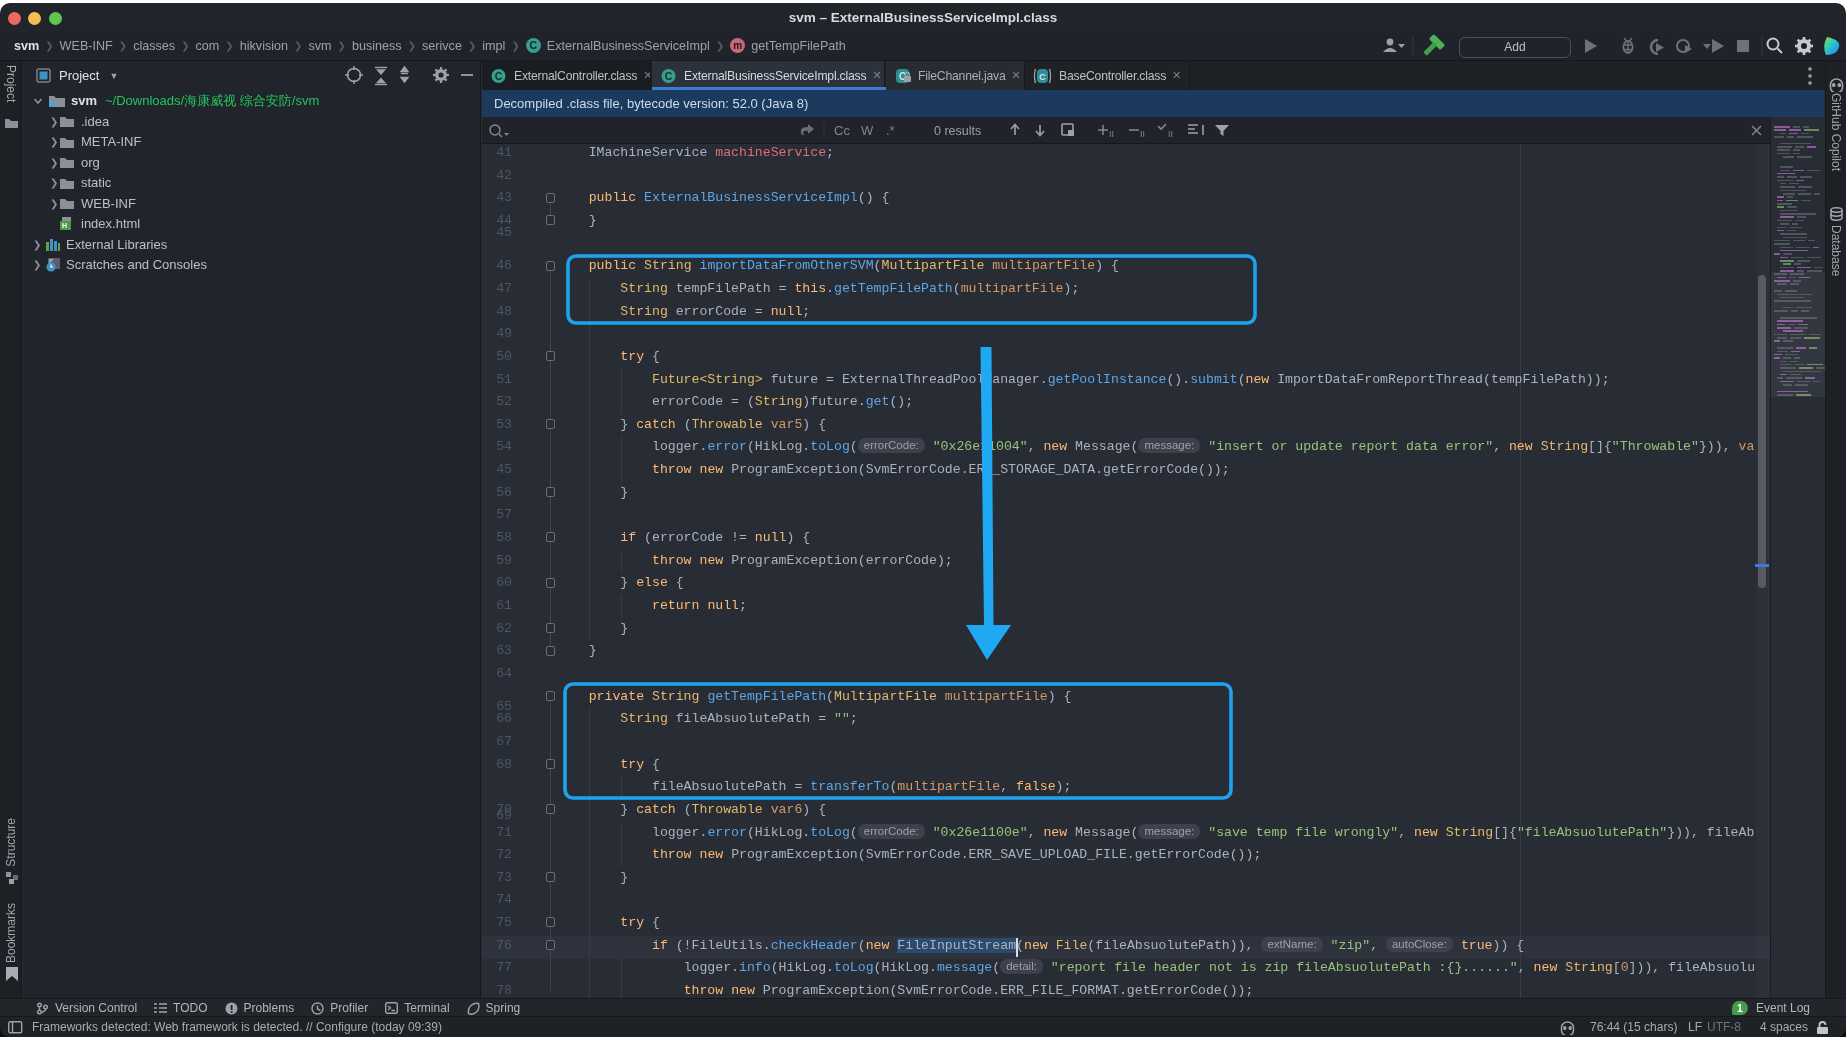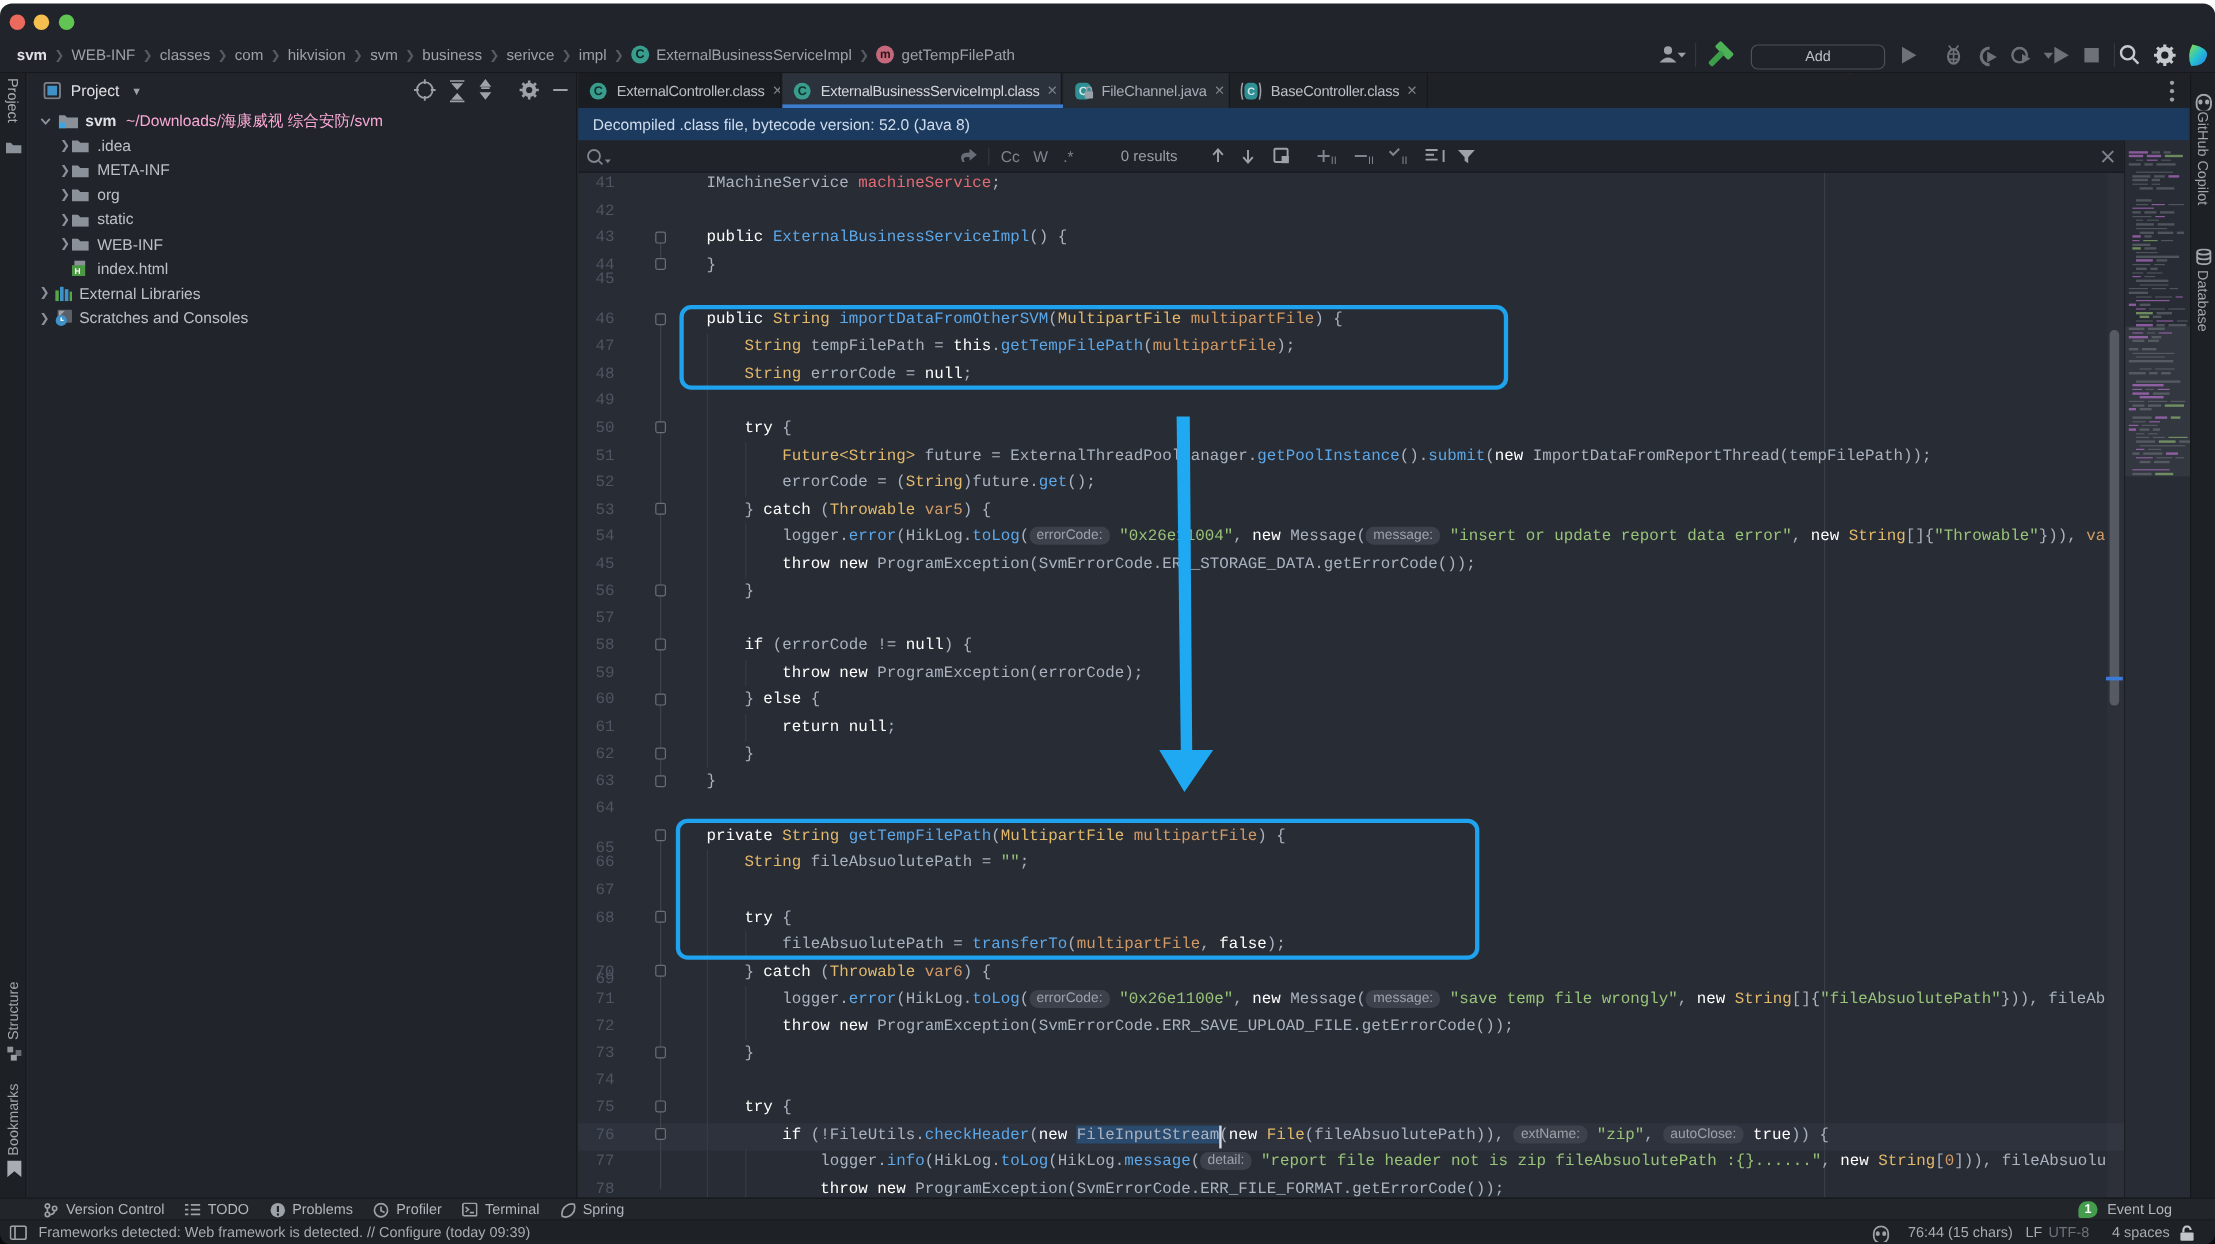--- a/index.html
+++ b/index.html
@@ -25,52 +25,53 @@
 .addcfg{border:1px solid #4d5157;border-radius:6px;color:#bcc0c6;font-size:12px;width:112px;height:21px;line-height:19px;text-align:center}
 
 .vtext{writing-mode:vertical-rl;color:#a2a6ac;font-size:12px;position:absolute;left:4px}
 .vtextu{writing-mode:vertical-rl;transform:rotate(180deg);color:#a2a6ac;font-size:12px;position:absolute;left:4px}
 .vtextr{writing-mode:vertical-rl;color:#a2a6ac;font-size:12px;position:absolute;left:3px}
 
 #pjhead{position:absolute;left:23px;top:61px;width:458px;height:29px;display:flex;align-items:center}
 .tree{position:absolute;left:23px;top:90px;width:458px;font-size:13px;color:#bcc0c6}
 .ti{position:absolute;height:21px;display:flex;align-items:center;white-space:nowrap}
 .chev{color:#8c9099;font-size:10px;width:10px;display:inline-block}
-.dim{color:#f9a8d4}
+.dim{color:#22c55e}
 
 #tabbar{position:absolute;left:482px;top:61px;width:1343px;height:29px;background:#1e2126}
 .tab{position:absolute;top:61px;height:29px;display:flex;align-items:center;font-size:12.2px;letter-spacing:-0.2px;color:#bcc0c6;border-right:1px solid #16181c;padding:0 8px;overflow:hidden;white-space:nowrap}
 .tab svg{flex:none}
 .tx{color:#7d828a;margin-left:6px;font-size:11px;flex:none}
 
 #banner{position:absolute;left:482px;top:90px;width:1342px;height:27px;background:#1c3a5e;color:#cfdced;font-size:13px;line-height:27px;padding-left:12px}
 #searchbar{position:absolute;left:482px;top:117px;width:1288px;height:27px;background:#20242a;border-bottom:1px solid #16181c;color:#80858d;font-size:12px}
 
 #editor{position:absolute;left:482px;top:144px;width:1288px;height:854px;background:#282c34;overflow:hidden}
 .cl{position:absolute;left:75px;height:23px;white-space:pre;font-family:"Liberation Mono",monospace;font-size:13.2px;line-height:22.65px;color:#abb2bf}
 .gl{position:absolute;left:0;width:30px;text-align:right;font-family:"Liberation Mono",monospace;font-size:13.2px;line-height:22.65px;color:#4e5563}
-.cw{color:#abb2bf}.ck{color:#ffffff}.ct{color:#e2b86b}.cm{color:#5ca7e8}.cp{color:#d19a66}.cf{color:#e06c75}.cs{color:#98c379}
+.cw{color:#abb2bf}.ck{color:#fdba74}.ct{color:#e2b86b}.cm{color:#5ca7e8}.cp{color:#d19a66}.cf{color:#e06c75}.cs{color:#98c379}
 .pill{display:inline-block;background:#3c414b;border-radius:7px;color:#9da2aa;font-family:"Liberation Sans",sans-serif;font-size:11.5px;line-height:15px;padding:0 6px;vertical-align:1px}
 .selbg{background:#2a4a6e}
 .fm{position:absolute;left:64px;width:9px;height:10px;border:1px solid #696f79;border-radius:2px;background:#282c34}
 #caretline{position:absolute;left:482px;top:935.7px;width:1288px;height:23px;background:#2d323d}
 
 svg.ov{position:absolute;left:0;top:0;pointer-events:none}
 
 .bbitem{display:flex;align-items:center;color:#b2b6bc;font-size:12px;margin-right:17px;white-space:nowrap}
 .bbitem svg{flex:none}
 #bottombar .wrap{position:absolute;left:36px;top:0;height:18px;display:flex;align-items:center}
 #statusbar .txt{position:absolute;top:3px;color:#a8acb2;font-size:12px;white-space:nowrap}
 </style></head><body>
 
 <div id="whitestrip"></div>
 <div id="titlebar">
   <div class="light" style="left:8px;background:#ec6a5d"></div>
   <div class="light" style="left:28px;background:#f5bf4f"></div>
   <div class="light" style="left:48.5px;background:#61c554"></div>
+  <div id="title">svm – ExternalBusinessServiceImpl.class</div>
 </div>
 
 <div id="navbar"></div>
 <div id="crumbs">
   <span class="b">svm</span>
     <span class="sep">❯</span>
   <span>WEB-INF</span>
     <span class="sep">❯</span>
   <span>classes</span>
     <span class="sep">❯</span>

